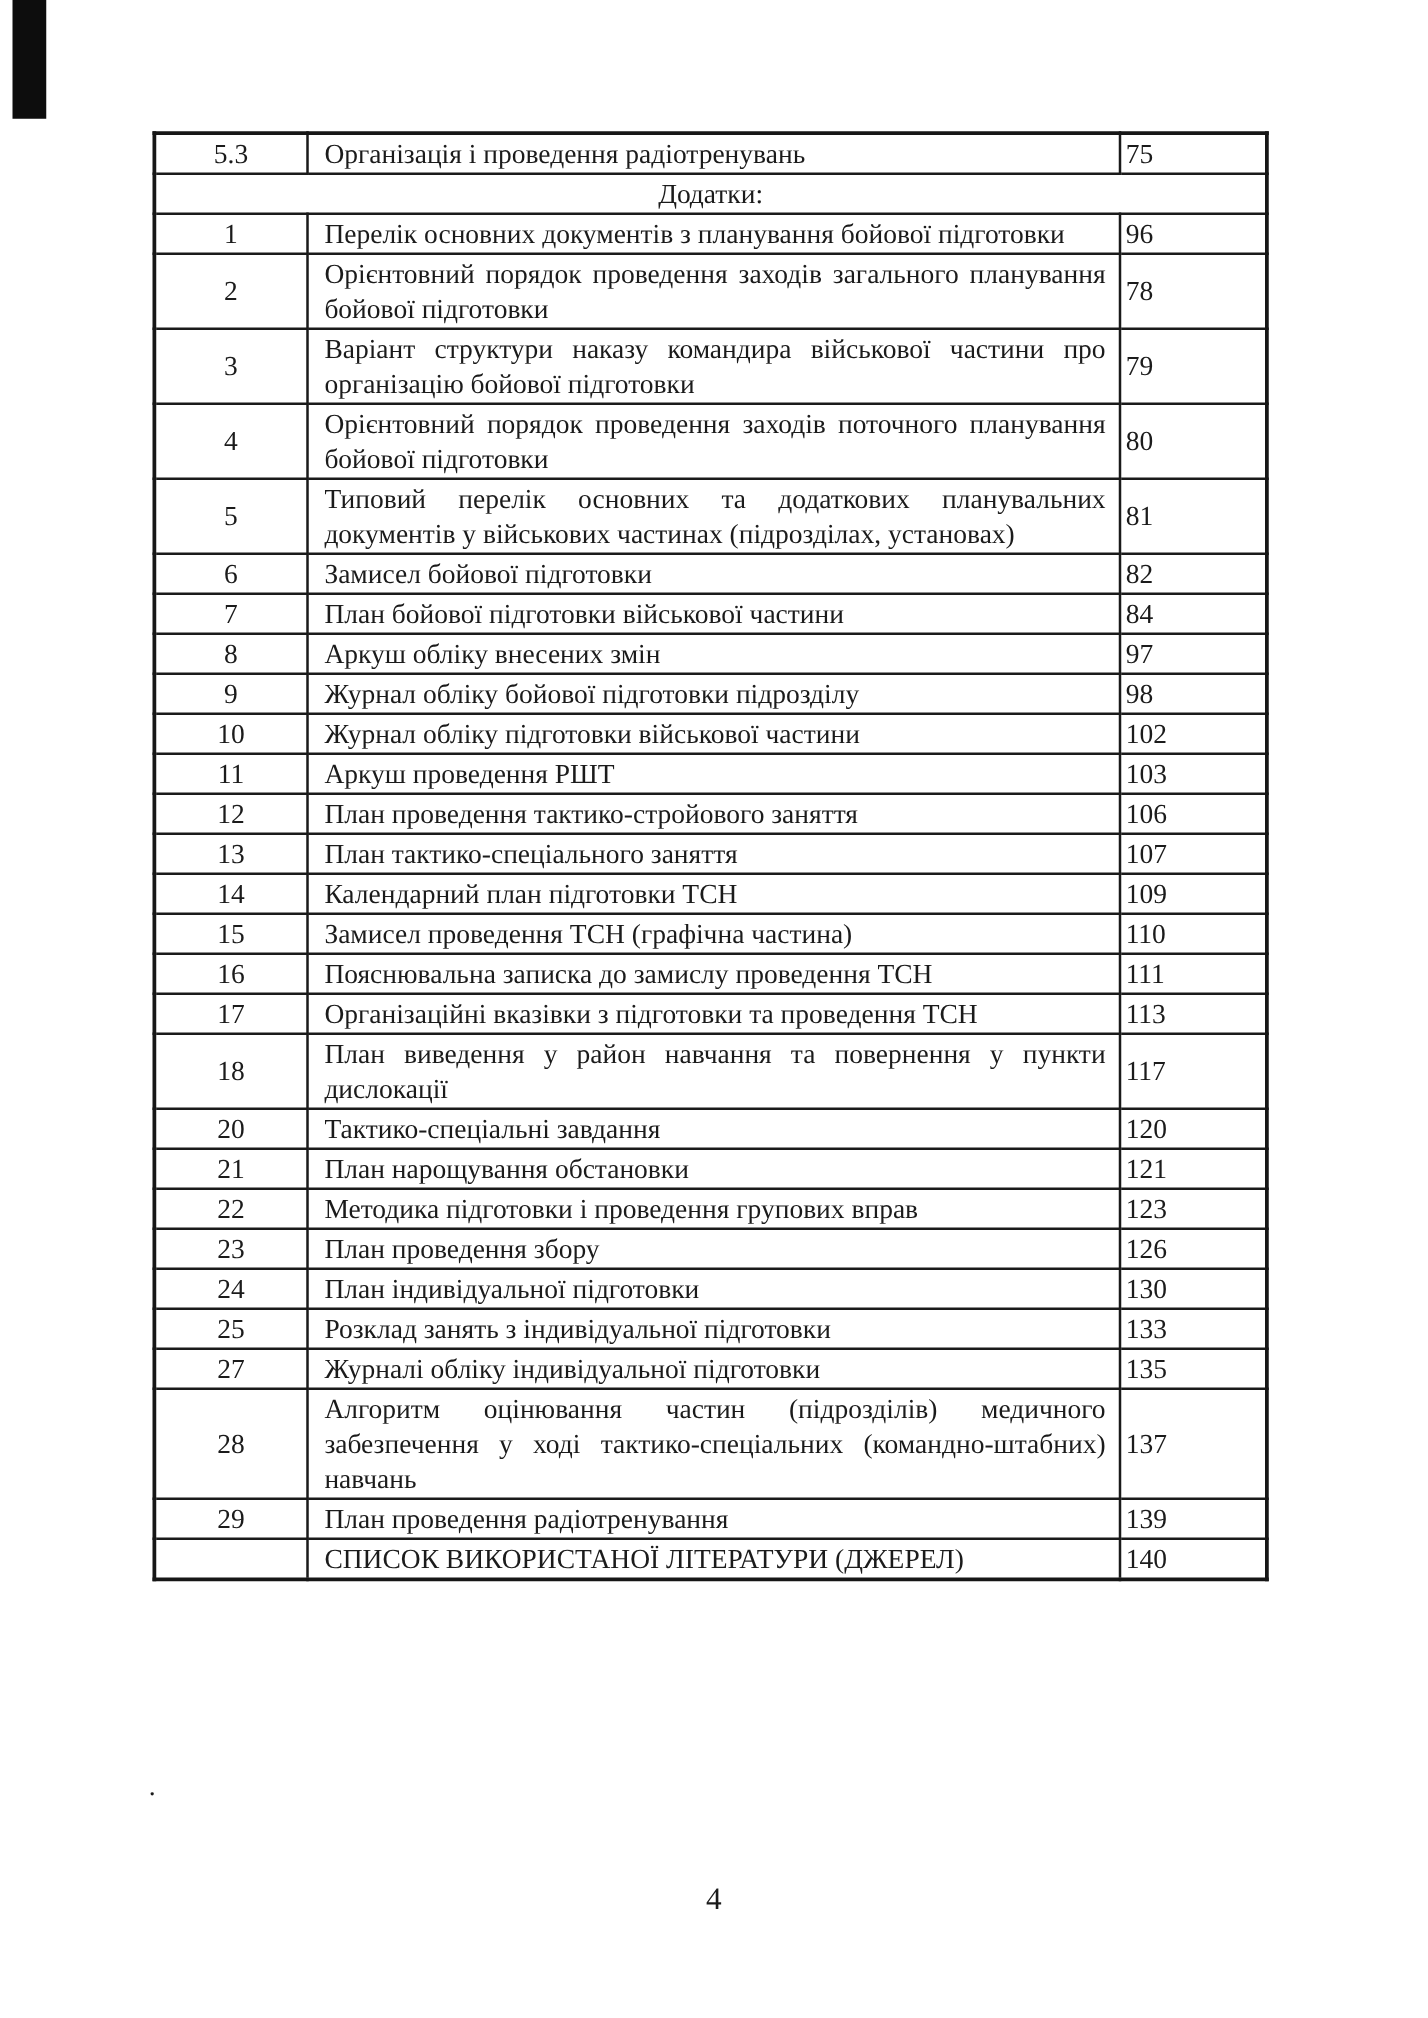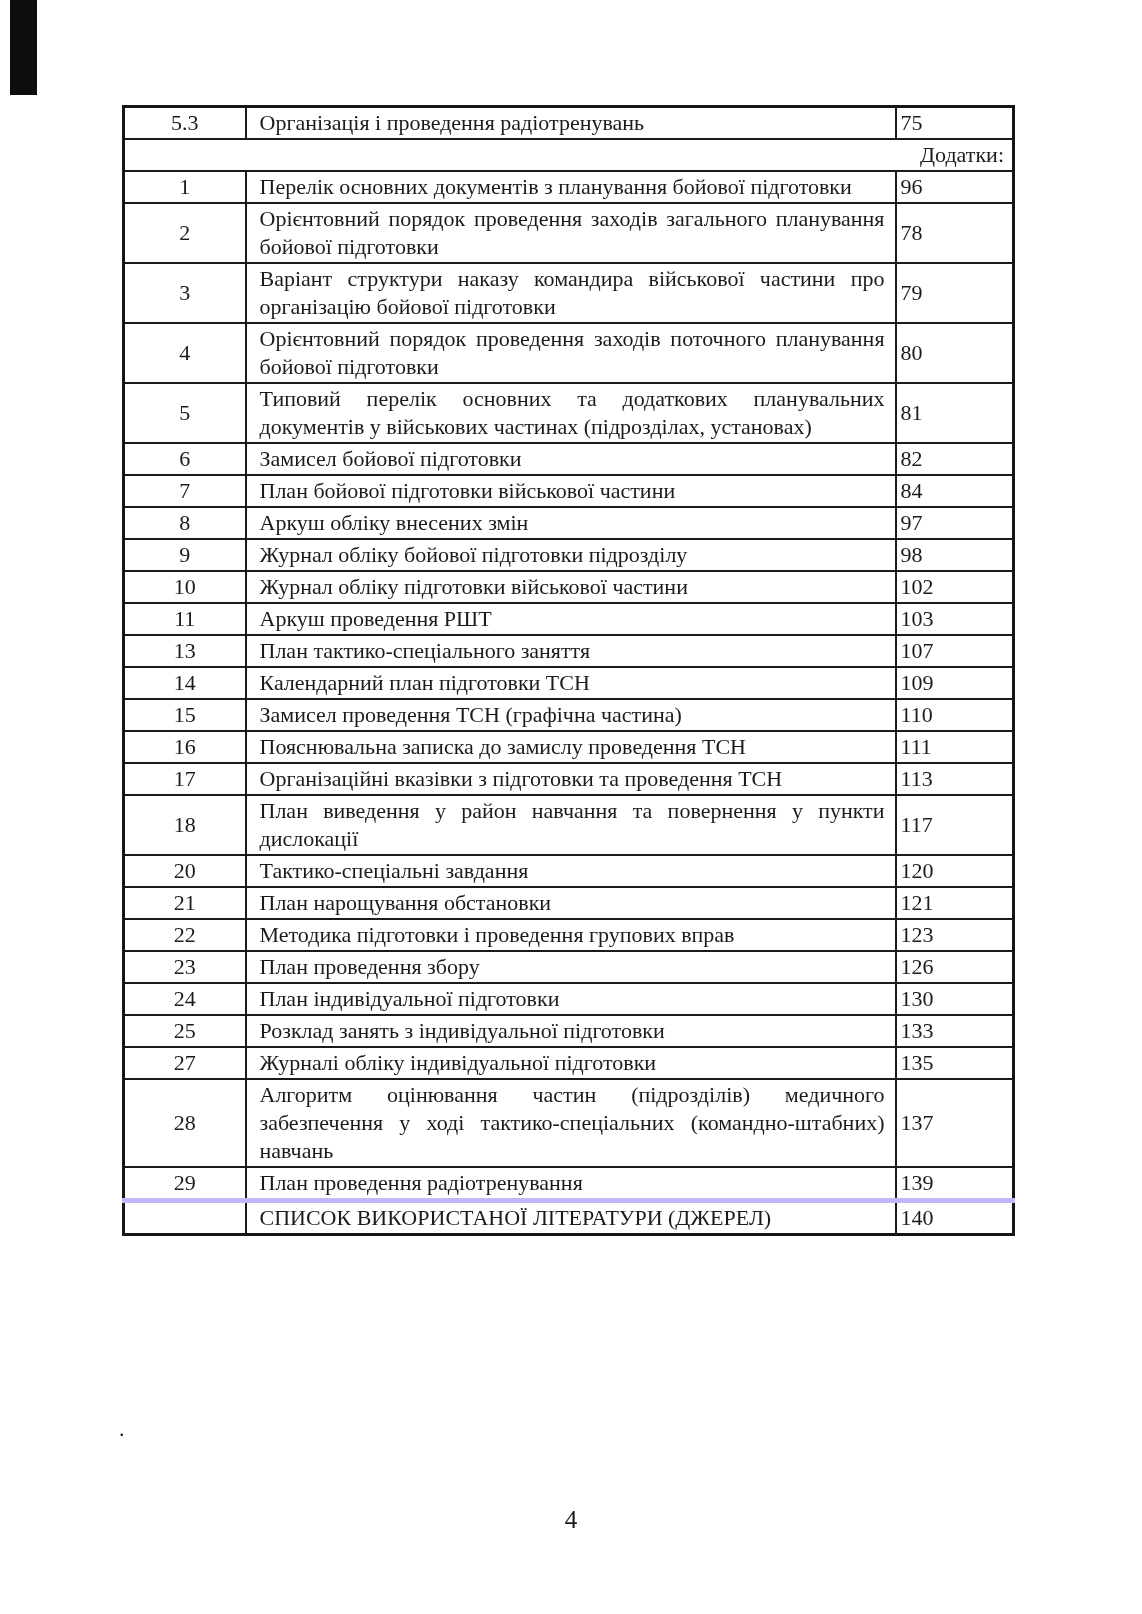--- a/index.html
+++ b/index.html
@@ -43,25 +43,25 @@
     padding: 1px 4px;
   }
   td.cell-title {
     text-align: justify;
     padding: 1px 10px 1px 13px;
   }
   td.cell-page {
     padding: 1px 4px;
   }
   td.cell-section {
-    text-align: right;
+    text-align: center;
     padding: 1px 8px;
   }
   tr.thick-top td {
-    border-top: 5px solid #c4b5fd;
+    border-top: 1px solid #c4b5fd;
   }
   .stray-dot {
     position: absolute;
     left: 119px;
     top: 1418px;
     font-size: 22px;
     line-height: 22px;
   }
   .page-number {
     position: absolute;
@@ -141,20 +141,25 @@
         <td class="cell-num">10</td>
         <td class="cell-title">Журнал обліку підготовки військової частини</td>
         <td class="cell-page">102</td>
       </tr>
       <tr>
         <td class="cell-num">11</td>
         <td class="cell-title">Аркуш проведення РШТ</td>
         <td class="cell-page">103</td>
       </tr>
       <tr>
+        <td class="cell-num">12</td>
+        <td class="cell-title">План проведення тактико-стройового заняття</td>
+        <td class="cell-page">106</td>
+      </tr>
+      <tr>
         <td class="cell-num">13</td>
         <td class="cell-title">План тактико-спеціального заняття</td>
         <td class="cell-page">107</td>
       </tr>
       <tr>
         <td class="cell-num">14</td>
         <td class="cell-title">Календарний план підготовки ТСН</td>
         <td class="cell-page">109</td>
       </tr>
       <tr>

